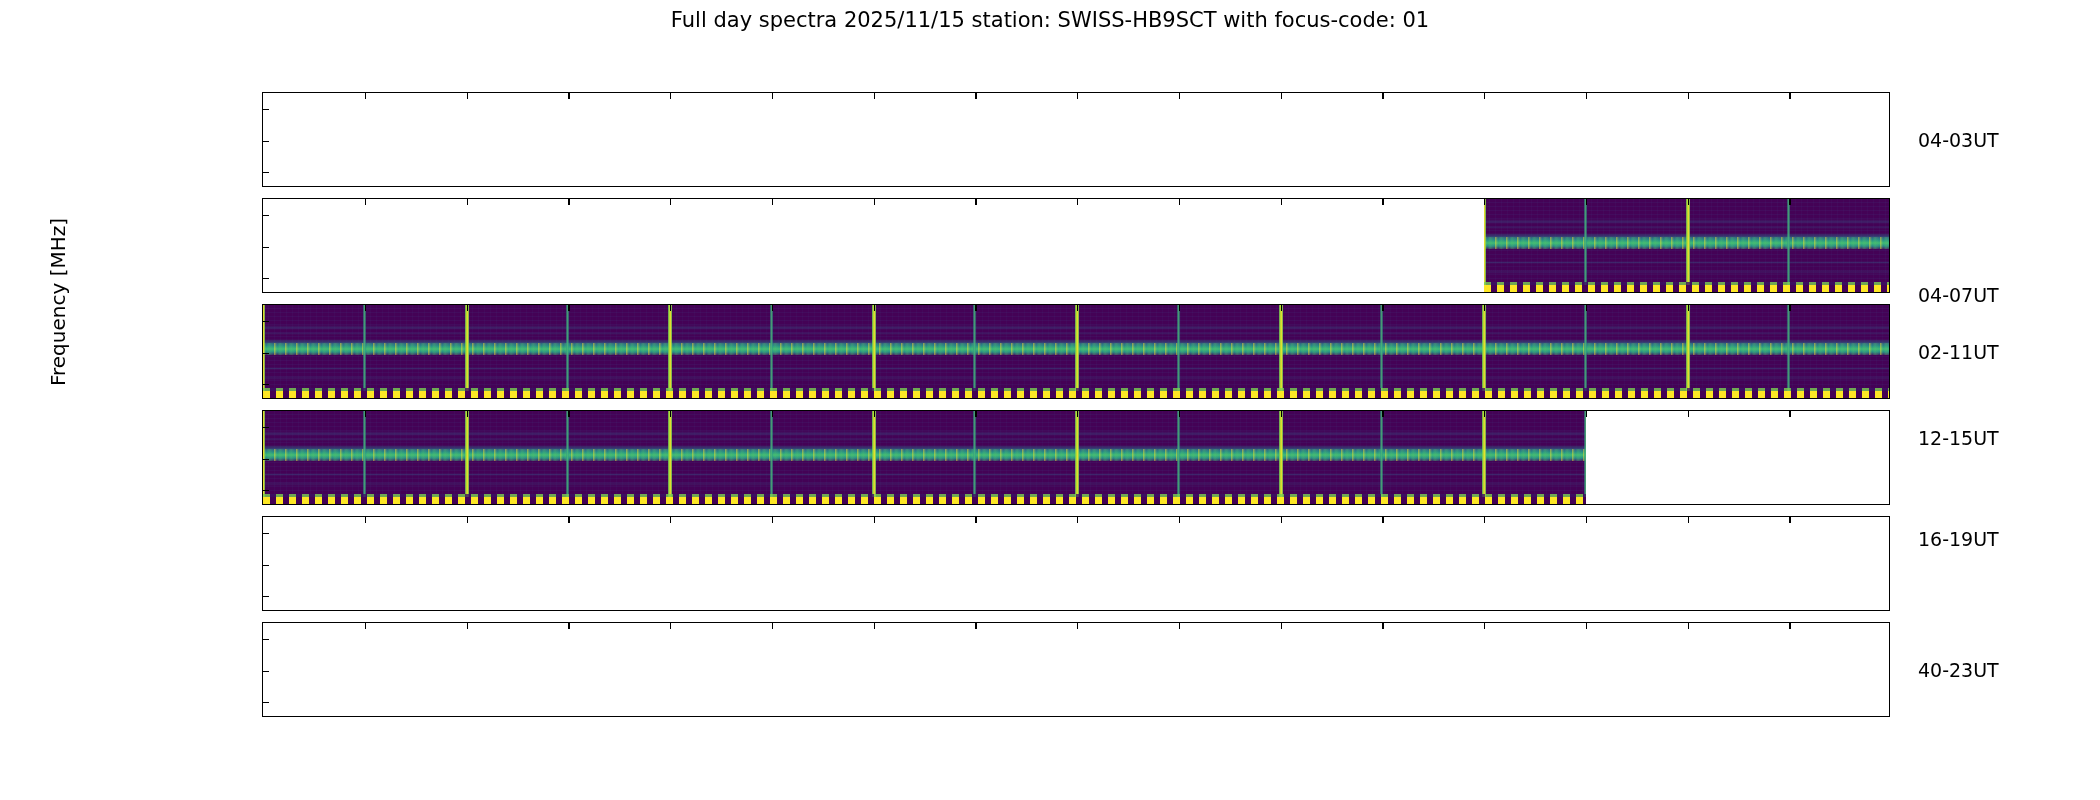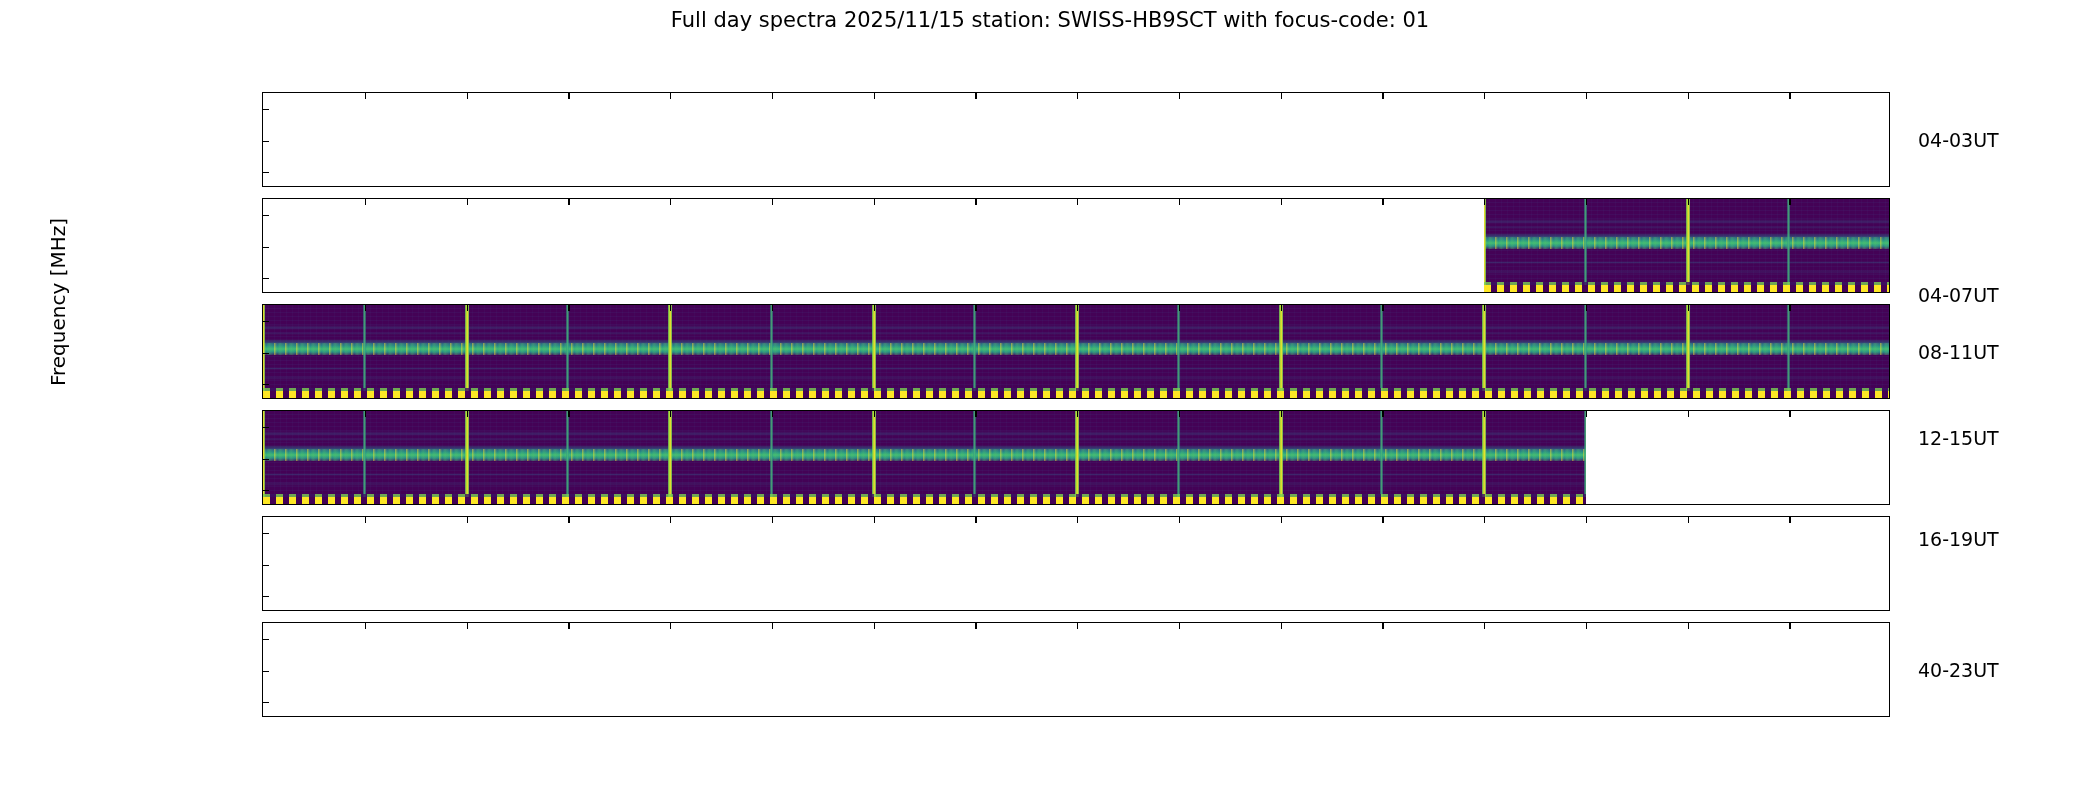--- a/index.html
+++ b/index.html
@@ -352,17 +352,17 @@
         <div class="xtick" style="left: 1322.75px;"></div>
         <div class="xtick inner" style="left: 1424.5px;"></div>
         <div class="xtick" style="left: 1424.5px;"></div>
         <div class="xtick inner" style="left: 1526.25px;"></div>
         <div class="xtick" style="left: 1526.25px;"></div>
       </div>
     </div>
 
 <div class="rowlab" style="top: 139.5px;">04-03UT</div>
     <div class="rowlab" style="top: 262px; margin-top: 33px;">04-07UT</div>
-    <div class="rowlab" style="top: 351.5px;">08-11UT</div>
+    <div class="rowlab" style="top: 351.5px;">02-11UT</div>
     <div class="rowlab" style="top: 438px;">12-15UT</div>
     <div class="rowlab" style="top: 539px;">16-19UT</div>
     <div class="rowlab" style="top: 669.5px;">40-23UT</div>
   </div>
 
 </body></html>

